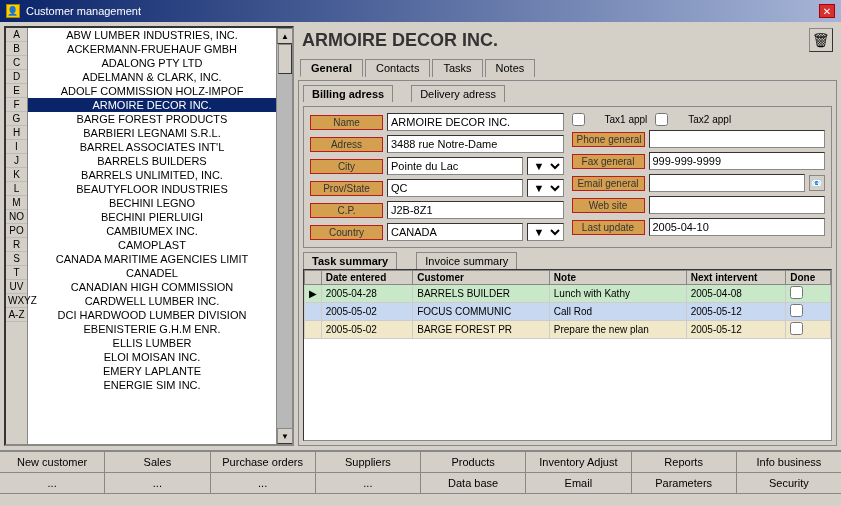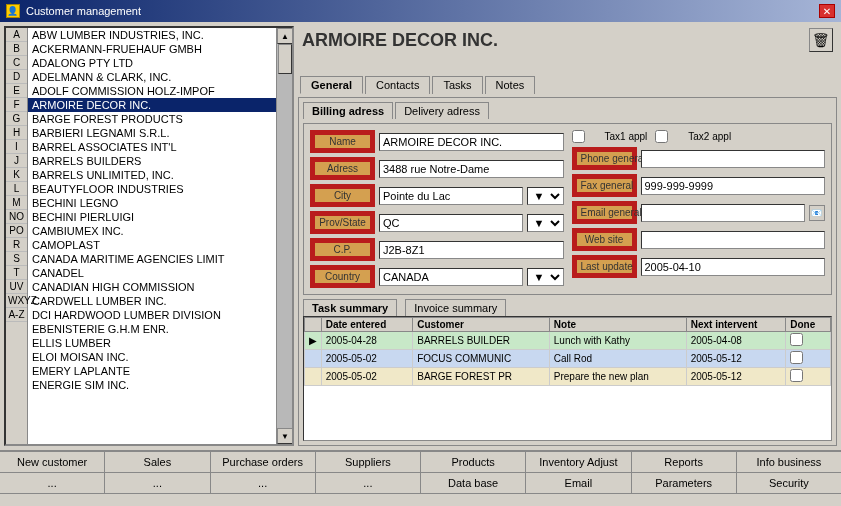--- a/index.html
+++ b/index.html
@@ -93,20 +93,21 @@
       overflow-y: auto;
       overflow-x: hidden;
     }
     .customer-item {
       padding: 1px 4px;
       cursor: pointer;
       white-space: nowrap;
       overflow: hidden;
       text-overflow: ellipsis;
       font-size: 11px;
+      text-align: center;
     }
     .customer-item.selected {
       background: #0a246a;
       color: white;
     }
     .list-scrollbar {
       width: 16px;
       background: #d4d0c8;
       border-left: 1px solid #888;
       display: flex;
@@ -176,21 +177,20 @@
     }
     .tab {
       padding: 2px 10px;
       background: #d4d0c8;
       border: 1px solid #888;
       border-bottom: none;
       cursor: pointer;
       font-size: 11px;
       position: relative;
       top: 1px;
-      margin-top: 17px;
     }
     .tab.active {
       background: #d4d0c8;
       border-bottom: 1px solid #d4d0c8;
       z-index: 2;
       font-weight: bold;
     }
 
     
     .tab-content {
@@ -199,21 +199,21 @@
       flex: 1;
       padding: 4px;
       display: flex;
       flex-direction: column;
       gap: 4px;
     }
 
     
     .sub-tabs {
       display: flex;
-      gap: 2px;
+      gap: 18px;
     }
     .sub-tab {
       padding: 2px 8px;
       background: #d4d0c8;
       border: 1px solid #888;
       border-bottom: none;
       cursor: pointer;
       font-size: 11px;
     }
     .sub-tab.active {
@@ -232,24 +232,24 @@
     }
     .form-row {
       display: flex;
       align-items: center;
       gap: 4px;
     }
     .form-label {
       background: #d4a050;
       color: #333;
       padding: 1px 4px;
-      width: 65px;
+      width: 73px;
       text-align: center;
       font-size: 10px;
-      border: 5px solid #b91c1c;
+      border: 1px solid #b91c1c;
       flex-shrink: 0;
       white-space: nowrap;
     }
     .form-input {
       background: white;
       border: 1px inset #888;
       padding: 1px 3px;
       font-size: 11px;
       flex: 1;
       height: 18px;
@@ -274,21 +274,21 @@
     }
 
     
     .task-area {
       flex: 1;
       display: flex;
       flex-direction: column;
     }
     .task-tabs {
       display: flex;
-      gap: 8px;
+      gap: 19px;
     }
     .task-tab {
       padding: 2px 8px;
       background: #d4d0c8;
       border: 1px solid #888;
       border-bottom: none;
       cursor: pointer;
       font-size: 11px;
     }
     .task-tab.active {

